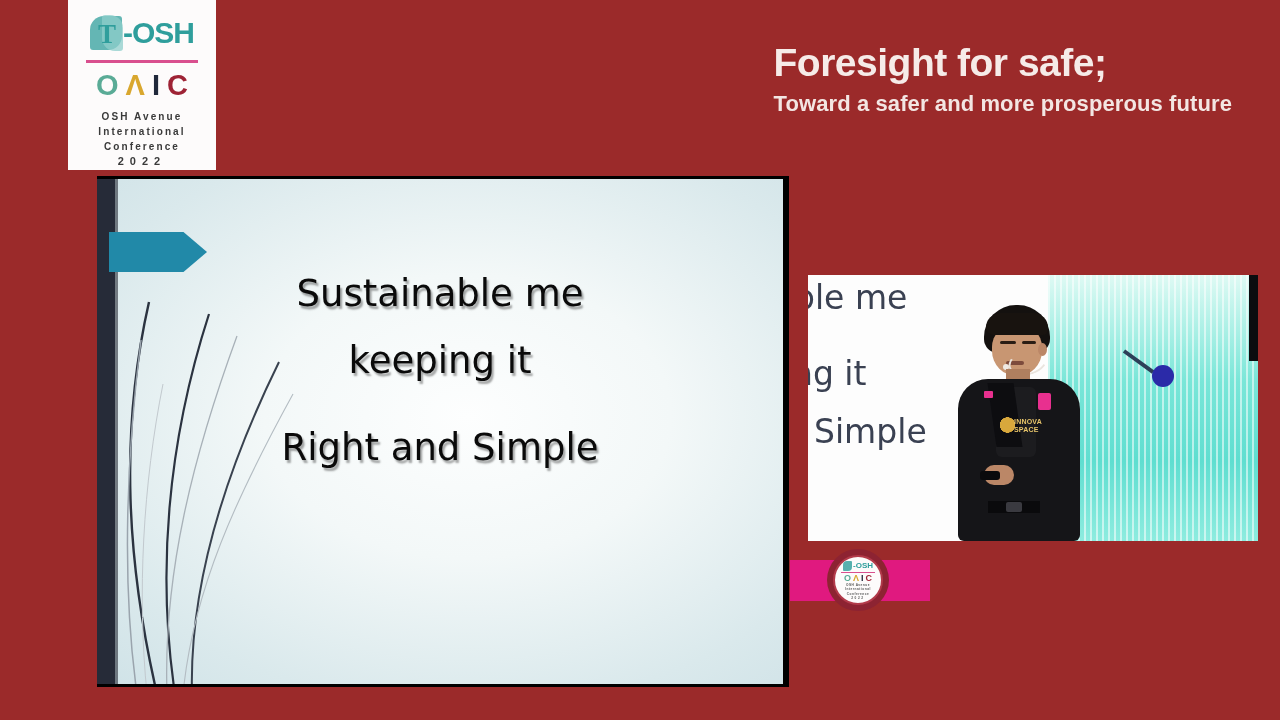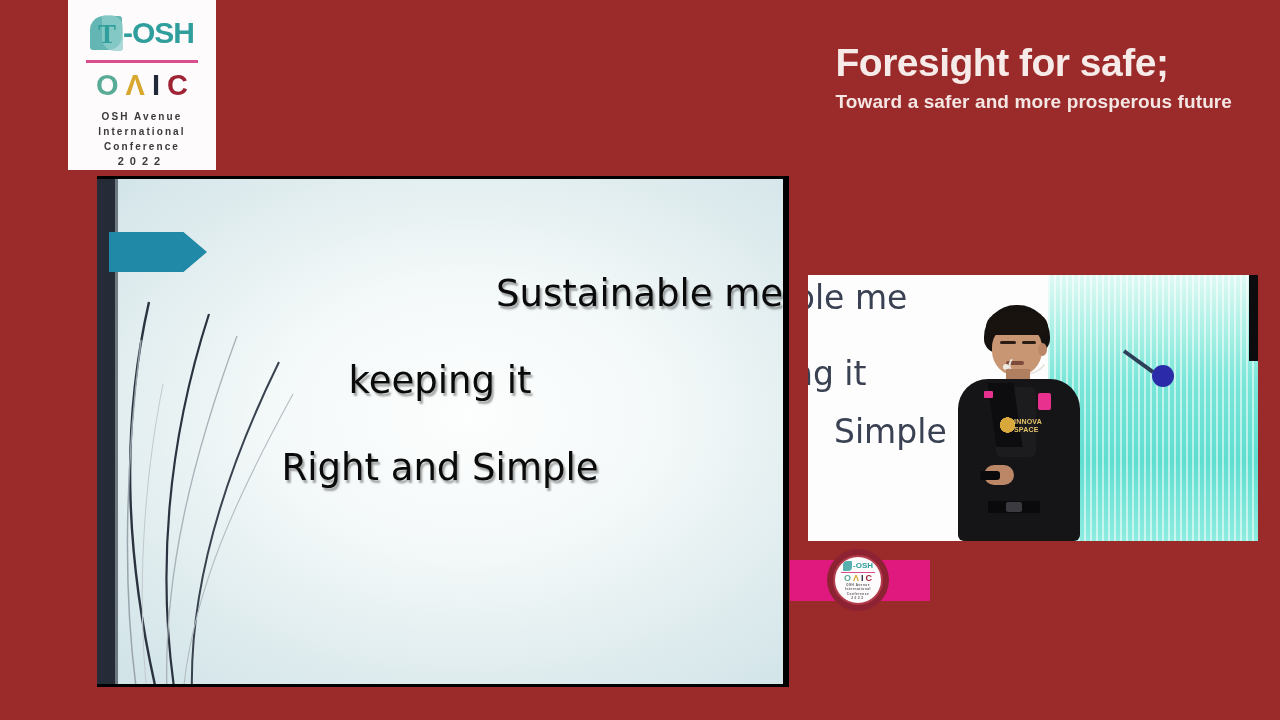--- a/index.html
+++ b/index.html
@@ -47,21 +47,21 @@
   }
   .sub-year{ letter-spacing:6px !important; font-size:11px !important; }
 
   
   #banner{ position:absolute; right:48px; top:43px; text-align:left; }
   #banner-title{
     font-size:39px; font-weight:700; color:#f6ebe8; line-height:1.05;
     letter-spacing:-.5px;
   }
   #banner-sub{
-    font-size:19px; font-weight:700; color:#f3e6e3; margin-top:7px;
+    font-size:22px; font-weight:700; color:#f3e6e3; margin-top:7px;
     letter-spacing:.1px;
   }
 
   
   #slide-frame{
     position:absolute; left:97px; top:176px; width:692px; height:511px;
     background:#000; padding:0 6px 0 0;
   }
   #slide{
     position:absolute; left:0; top:3px; width:686px; height:505px;
@@ -79,37 +79,37 @@
 
   .slide-text{
     position:absolute; left:0; right:0; top:96px; text-align:center;
     font-family:"DejaVu Sans", sans-serif;
   }
   .slide-line{
     font-size:37px; color:#0a0a0a; line-height:1;
     text-shadow:2px 3px 2px rgba(0,0,0,.35);
     font-weight:400;
   }
-  .ln1{ margin-bottom:50px;text-align:right; }
+  .ln1{ margin-bottom:30px; }
   .ln2{ margin-bottom:50px; }
 
   
   #video-inset{
     position:absolute; left:808px; top:275px; width:450px; height:266px;
     overflow:hidden; background:#fff;
   }
   .v-slide-white{ position:absolute; left:0; top:0; width:258px; height:100%; background:#fdfdfd; }
   .v-slide-text{
     position:absolute; left:0; top:0; width:258px; height:100%;
     font-family:"DejaVu Sans", sans-serif; color:#3a4152;
   }
   .v-l{ position:absolute; font-size:33px; line-height:1; white-space:nowrap; }
   .v-l1{ left:-14px; top:6px; }
   .v-l2{ left:-16px; top:82px; }
-  .v-l3{ left:26px; top:140px; }
+  .v-l3{ left:6px; top:140px; }
   .v-screen{
     position:absolute; left:240px; top:0; width:210px; height:100%;
     background:
       repeating-linear-gradient(90deg,
         rgba(255,255,255,.55) 0 2px,
         rgba(0,0,0,.0) 2px 6px),
       linear-gradient(180deg,#dffaf4 0%, #79e6d8 40%, #5fded0 70%, #8decdf 100%);
   }
   .v-screen-dark{ position:absolute; right:0; top:0; width:9px; height:86px; background:#0c0c0f; }
   .v-dot{

